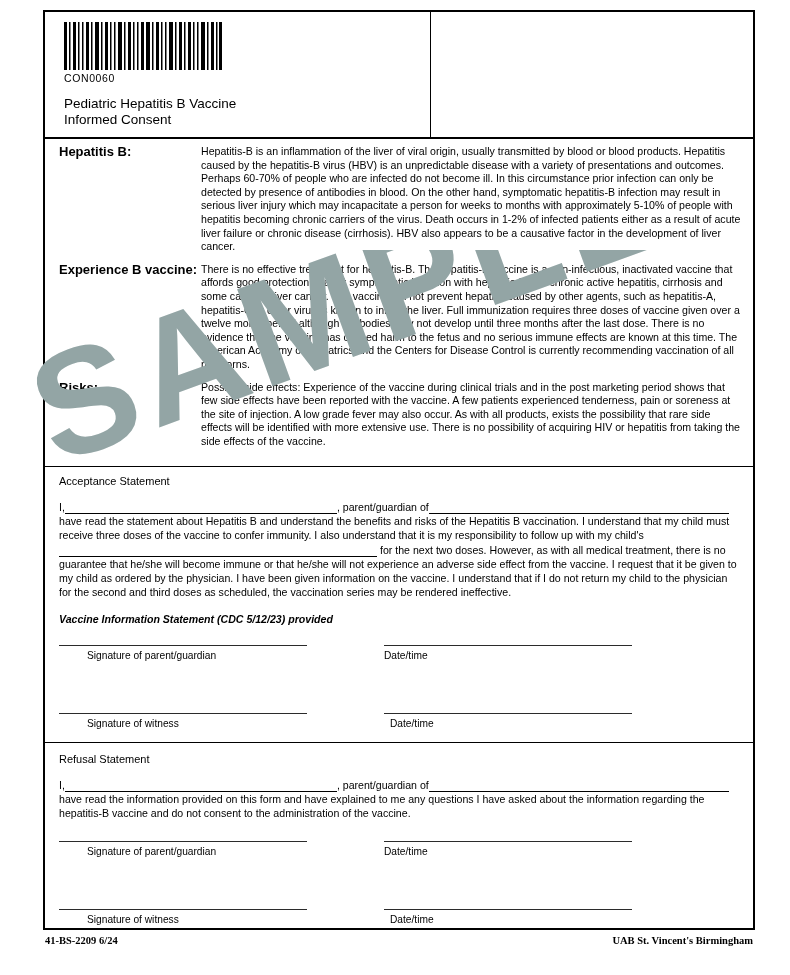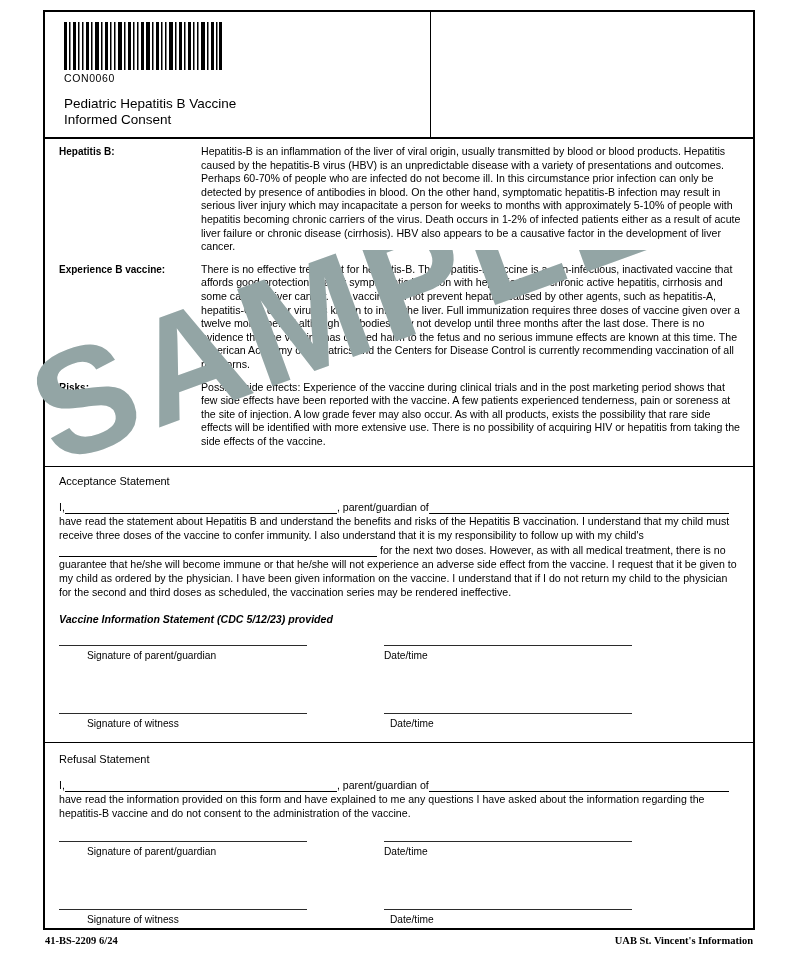--- a/index.html
+++ b/index.html
@@ -97,21 +97,21 @@
     height: 185px;
   }
 
   
   .defrow {
     display: flex;
     margin-bottom: 9px;
   }
   .defrow .dt {
     flex: 0 0 142px;
-    font-size: 10px;
+    font-size: 13px;
     font-weight: bold;
     line-height: 13.6px;
     padding-top: 0px;
   }
   .defrow .dd {
     flex: 1 1 auto;
     font-size: 10.6px;
     line-height: 13.6px;
     text-align: left;
   }
@@ -314,21 +314,21 @@
         <div class="sig-line sig-b-line"></div>
         <div class="sig-cap sig-b-cap2">Date/time</div>
       </div>
 
     </div>
 
   </div>
 
   <div class="footer">
     <div class="left">41-BS-2209  6/24</div>
-    <div class="right">UAB St. Vincent's Information</div>
+    <div class="right">UAB St. Vincent's Birmingham</div>
   </div>
 
   <div class="watermark">
     <svg width="730" height="290" viewBox="0 0 730 290">
       <text id="wm-text" x="20" y="215" transform="rotate(-20 20 215)" font-family="Liberation Sans, sans-serif" font-size="150" font-weight="bold" letter-spacing="6" fill="#93a5a5">SAMPLE</text>
     </svg>
   </div>
 
 </div>
 

